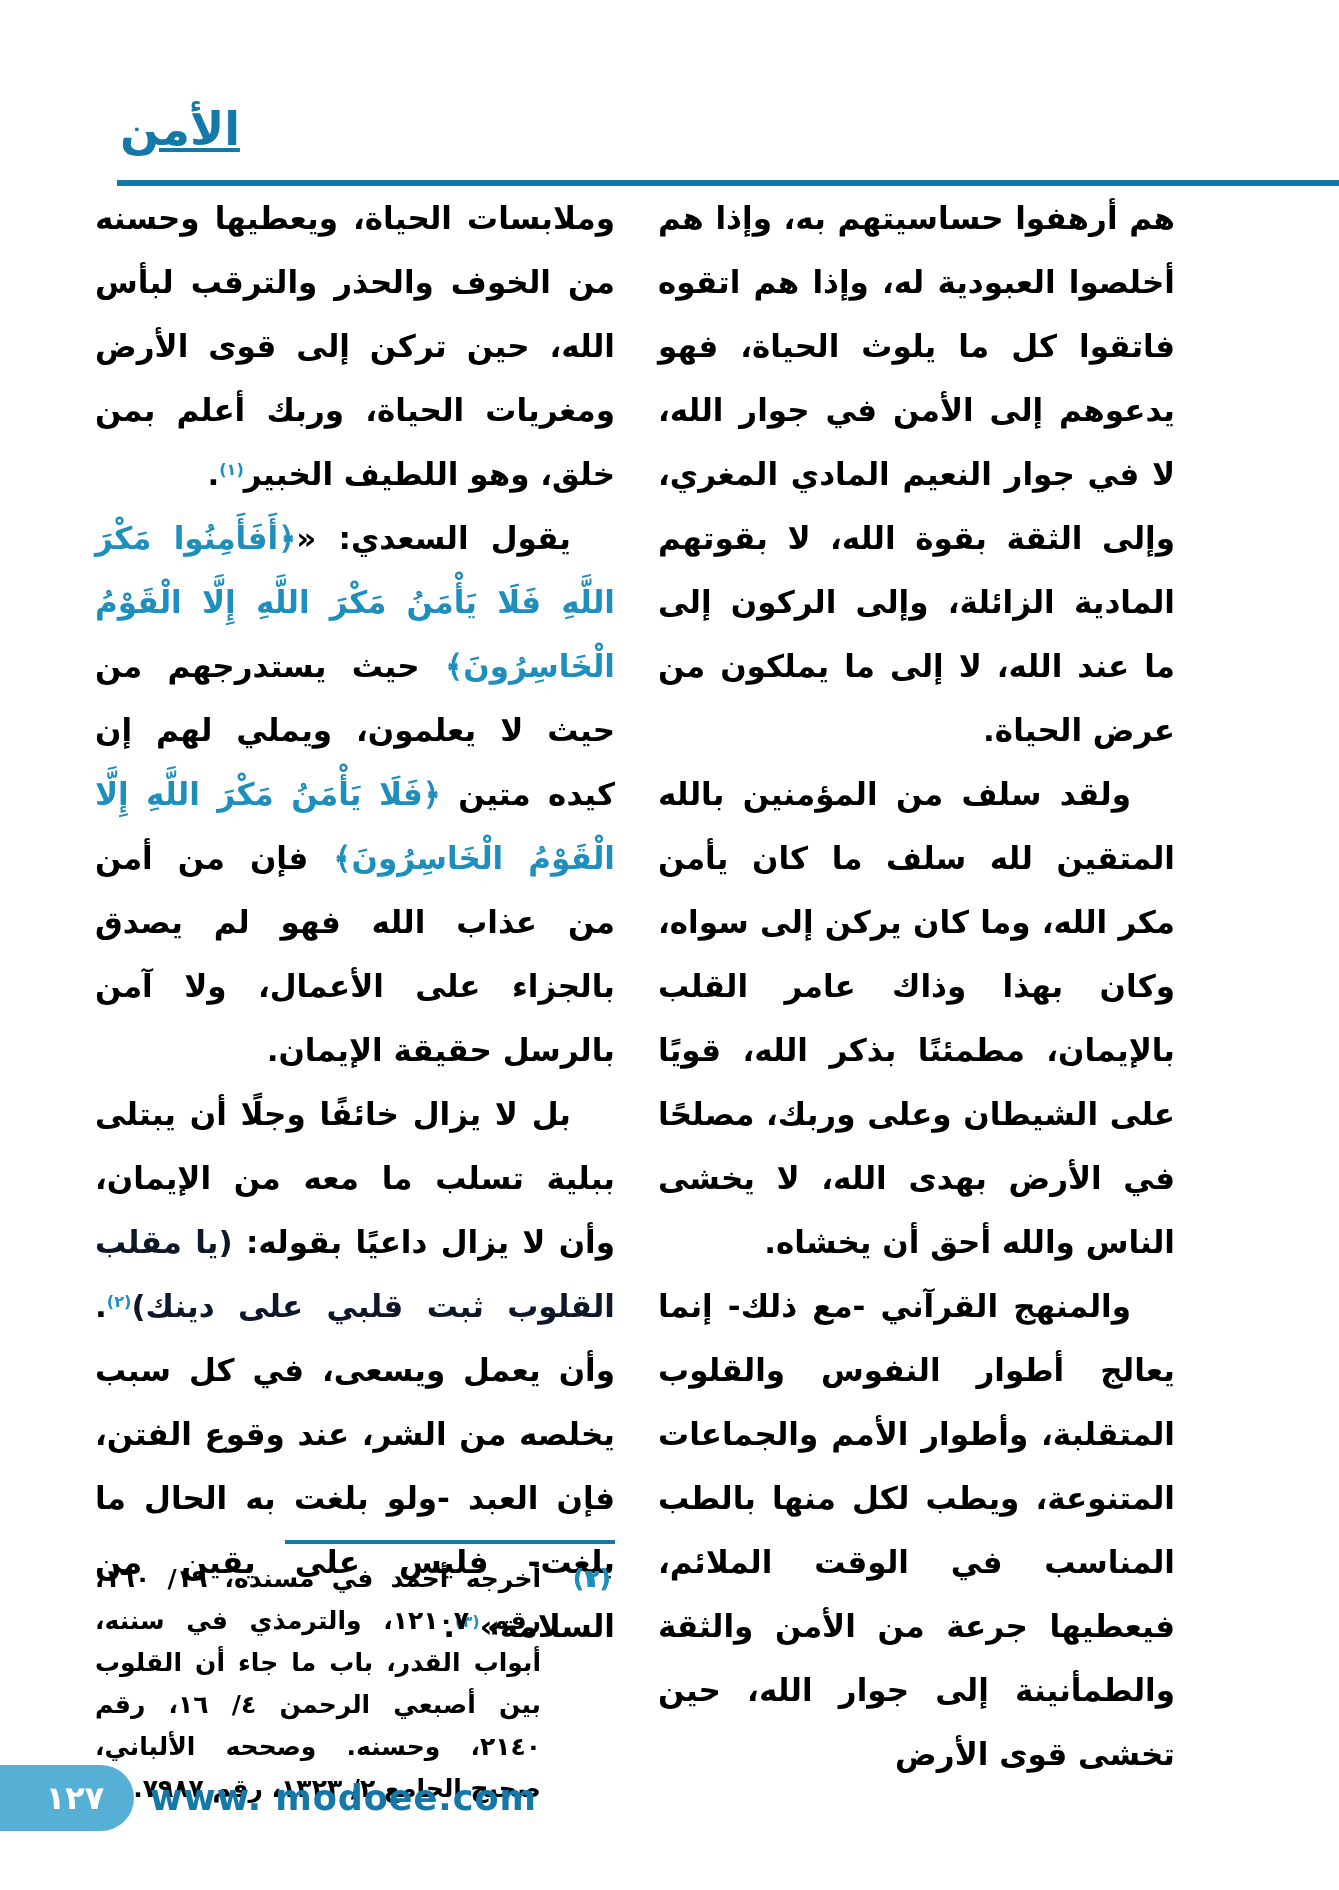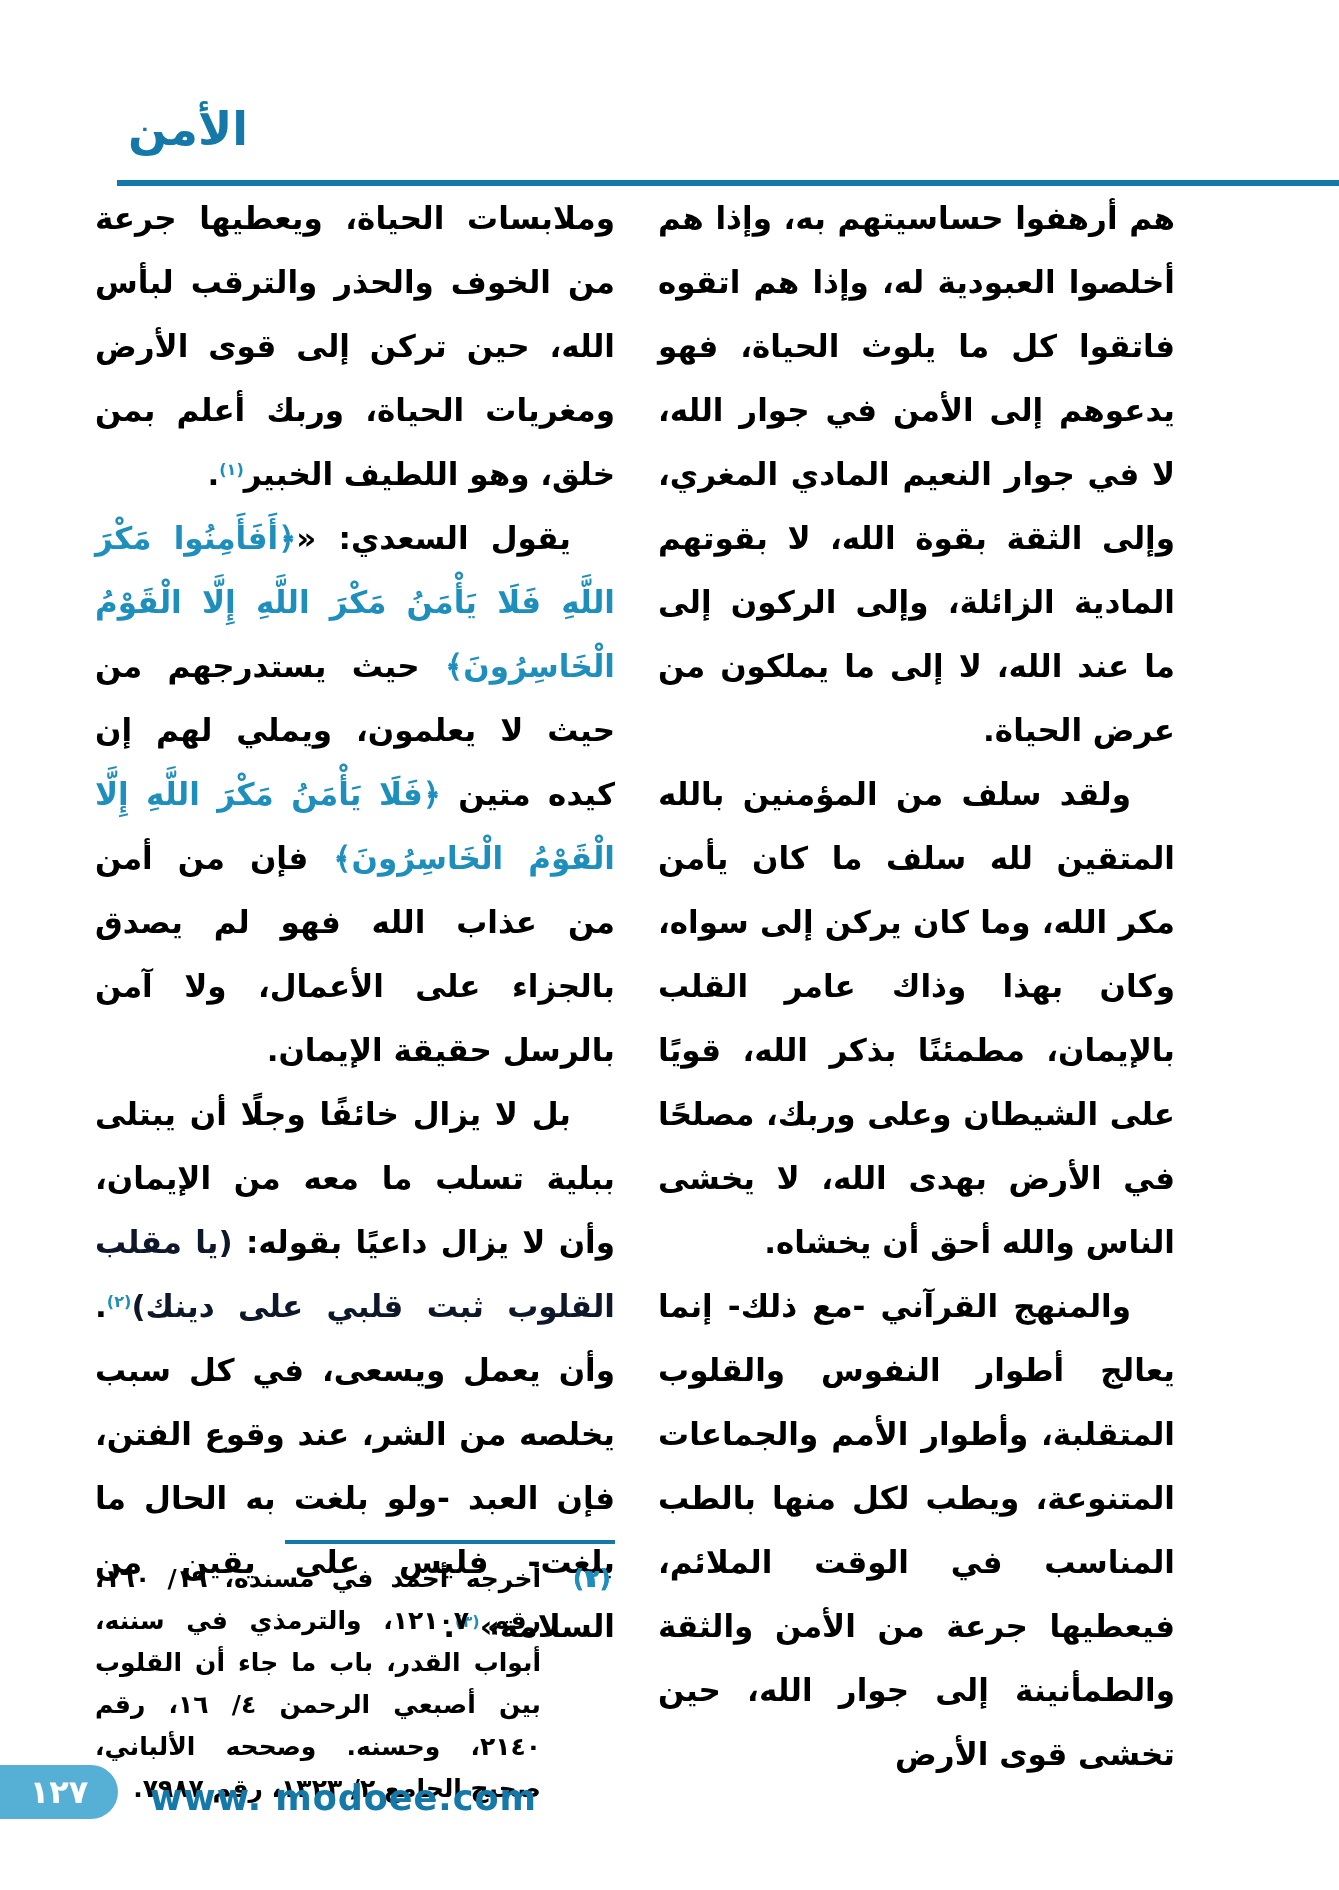--- a/index.html
+++ b/index.html
@@ -11,24 +11,25 @@
   .page{
     position:relative;
     width:1339px;height:1890px;
     background:#fff;
     overflow:hidden;
     direction:rtl;
     font-family:"DejaVu Sans", sans-serif;
     color:#000;
   }
   .header-title{
-    position:absolute;top:106px;left:128px;
+    position:absolute;top:106px;left:120px;
     color:var(--teal);
     font-size:46px;font-weight:bold;
     line-height:1;
+    text-decoration:underline;
   }
   .header-rule{
     position:absolute;top:180px;left:117px;right:0;
     height:6px;background:var(--teal);
   }
   .col{
     position:absolute;top:186px;
     font-size:31px;font-weight:bold;line-height:64px;
     text-align:justify;
   }
@@ -56,26 +57,26 @@
     padding-right:74px;
     font-size:25px;font-weight:bold;line-height:42px;
     text-align:justify;
   }
   .fn-marker{
     position:absolute;right:4px;top:0;
     color:var(--quran);
   }
   .badge{
     position:absolute;left:0;top:1765px;
-    width:118px;height:54px;
+    width:118px;height:66px;
     background:var(--badge);
     border-radius:0 33px 33px 0;
     color:#fff;
     display:flex;align-items:center;justify-content:center;
-    font-size:32px;font-weight:bold;
+    font-size:32px;font-weight:bold;padding-left:16px;
   }
   .url{
     position:absolute;left:150px;top:1778px;
     color:var(--teal);
     font-size:35px;font-weight:bold;
     direction:ltr;
     letter-spacing:1px;
   }
 </style>
 </head>
@@ -87,21 +88,21 @@
 
   <div class="header-rule"></div>
 
   <div class="col col-first">
       <p><span>هم أرهفوا حساسيتهم به، وإذا هم أخلصوا العبودية له، وإذا هم اتقوه فاتقوا كل ما يلوث الحياة، فهو يدعوهم إلى الأمن في جوار الله، لا في جوار النعيم المادي المغري، وإلى الثقة بقوة الله، لا بقوتهم المادية الزائلة، وإلى الركون إلى ما عند الله، لا إلى ما يملكون من عرض الحياة.</span></p>
       <p class="indent"><span>ولقد سلف من المؤمنين بالله المتقين لله سلف ما كان يأمن مكر الله، وما كان يركن إلى سواه، وكان بهذا وذاك عامر القلب بالإيمان، مطمئنًا بذكر الله، قويًا على الشيطان وعلى وربك، مصلحًا في الأرض بهدى الله، لا يخشى الناس والله أحق أن يخشاه.</span></p>
       <p class="indent"><span>والمنهج القرآني -مع ذلك- إنما يعالج أطوار النفوس والقلوب المتقلبة، وأطوار الأمم والجماعات المتنوعة، ويطب لكل منها بالطب المناسب في الوقت الملائم، فيعطيها جرعة من الأمن والثقة والطمأنينة إلى جوار الله، حين تخشى قوى الأرض</span></p>
     </div>
 
   <div class="col col-second">
-      <p><span>وملابسات الحياة، ويعطيها جرعة من الخوف والحذر والترقب لبأس الله، حين تركن إلى قوى الأرض ومغريات الحياة، وربك أعلم بمن خلق، وهو اللطيف الخبير</span><span class="fn-sup">(١)</span><span>.</span></p>
+      <p><span>وملابسات الحياة، ويعطيها وحسنه من الخوف والحذر والترقب لبأس الله، حين تركن إلى قوى الأرض ومغريات الحياة، وربك أعلم بمن خلق، وهو اللطيف الخبير</span><span class="fn-sup">(١)</span><span>.</span></p>
       <p class="indent"><span>يقول السعدي: «</span><span class="quran">﴿أَفَأَمِنُوا مَكْرَ اللَّهِ فَلَا يَأْمَنُ مَكْرَ اللَّهِ إِلَّا الْقَوْمُ الْخَاسِرُونَ﴾</span><span> حيث يستدرجهم من حيث لا يعلمون، ويملي لهم إن كيده متين </span><span class="quran">﴿فَلَا يَأْمَنُ مَكْرَ اللَّهِ إِلَّا الْقَوْمُ الْخَاسِرُونَ﴾</span><span> فإن من أمن من عذاب الله فهو لم يصدق بالجزاء على الأعمال، ولا آمن بالرسل حقيقة الإيمان.</span></p>
       <p class="indent"><span>بل لا يزال خائفًا وجلًا أن يبتلى ببلية تسلب ما معه من الإيمان، وأن لا يزال داعيًا بقوله: </span><span class="hadith">(يا مقلب القلوب ثبت قلبي على دينك)</span><span class="fn-sup">(٢)</span><span>. وأن يعمل ويسعى، في كل سبب يخلصه من الشر، عند وقوع الفتن، فإن العبد -ولو بلغت به الحال ما بلغت- فليس على يقين من السلامة»</span><span class="fn-sup">(٣)</span><span>.</span></p>
     </div>
 
   <div class="footnotes">
     <div class="fn-rule"></div>
     <div>
         <div class="fn"><span class="fn-marker">(١)</span></div>
         <div class="fn"><span class="fn-marker">(٢)</span><span>أخرجه أحمد في مسنده، ١٩/ ١٦٠، رقم ١٢١٠٧، والترمذي في سننه، أبواب القدر، باب ما جاء أن القلوب بين أصبعي الرحمن ٤/ ١٦، رقم ٢١٤٠، وحسنه. وصححه الألباني، صحيح الجامع ٢/ ١٣٢٣، رقم ٧٩٨٧.</span></div>
       </div>

